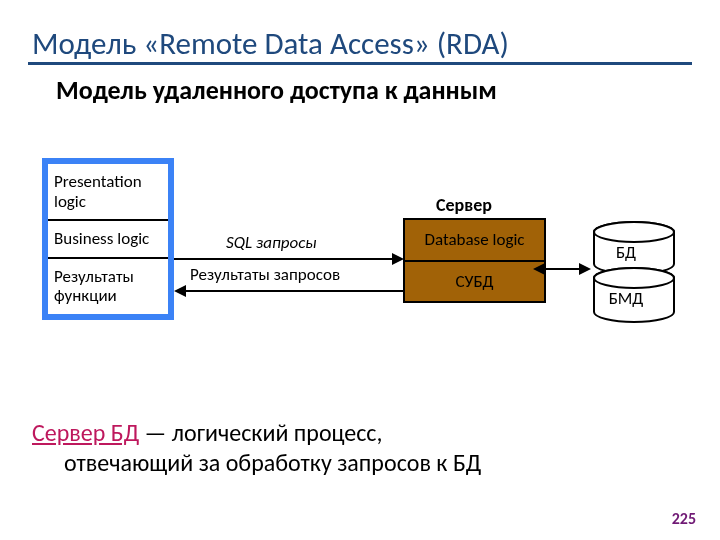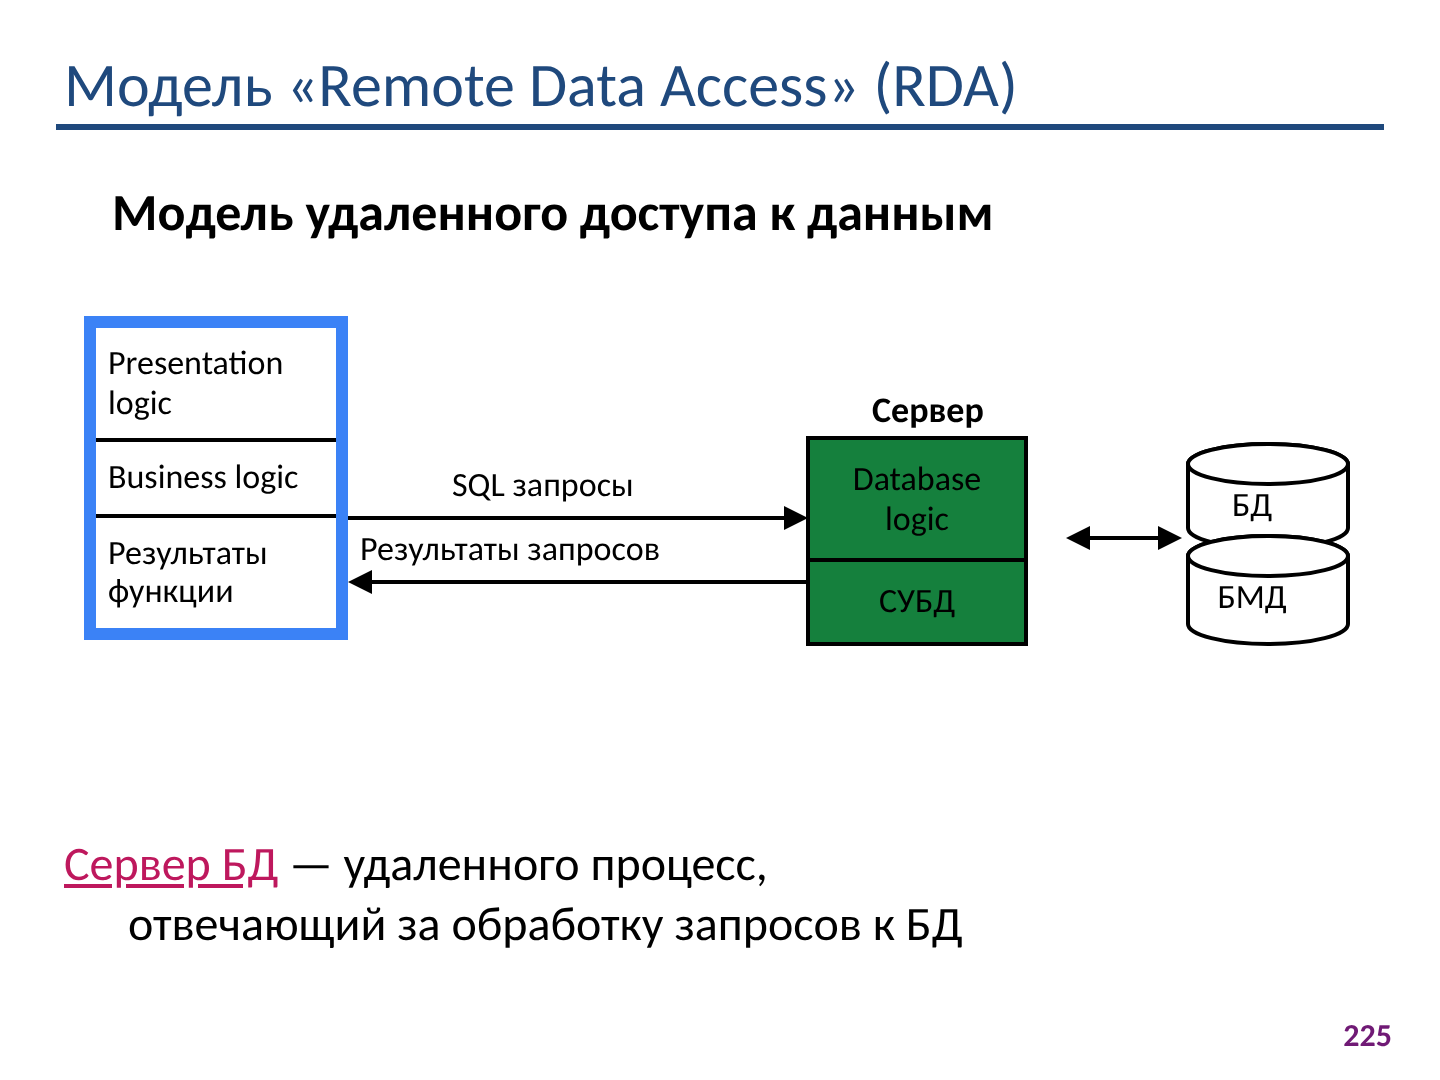--- a/index.html
+++ b/index.html
@@ -24,21 +24,21 @@
     position: absolute;
     left: 28px;
     top: 62px;
     width: 664px;
     height: 3px;
     background: #1f497d;
   }
   .subtitle {
     position: absolute;
     left: 56px;
-    top: 90px;
+    top: 74px;
     font-size: 26px;
     font-weight: bold;
     color: #000;
   }
 
   .diagram {
     position: absolute;
     left: 16px;
     top: 136px;
     width: 680px;
@@ -75,23 +75,23 @@
     font-size: 17px;
     line-height: 1.15;
     text-align: left;
   }
   .client-box .cell:first-child { border-top: none; }
 
   .server-box {
     position: absolute;
     left: 387px;
     top: 82px;
-    width: 111px;
+    width: 143px;
     border: 2px solid #000;
-    background: #15803d;
+    background: #a16207;
   }
   .server-box .cell {
     border-top: 2px solid #000;
     padding: 10px 6px;
     font-size: 17px;
     line-height: 1.15;
     text-align: center;
   }
   .server-box .cell:first-child { border-top: none; }
 
@@ -157,27 +157,27 @@
 
   <div class="server-box">
     <div class="cell">Database logic</div>
     <div class="cell">СУБД</div>
   </div>
 
   <svg style="position:absolute;left:158px;top:116px;" width="230" height="14">
     <line x1="0" y1="7" x2="220" y2="7" stroke="#000" stroke-width="2"></line>
     <polygon points="230,7 218,1 218,13" fill="#000"></polygon>
   </svg>
-  <div class="arrow-label" style="left:210px;top:96px;">SQL запросы</div>
+  <div class="arrow-label" style="left:210px;top:96px;font-style:italic;">SQL запросы</div>
 
   <svg style="position:absolute;left:158px;top:148px;" width="230" height="14">
     <line x1="10" y1="7" x2="230" y2="7" stroke="#000" stroke-width="2"></line>
     <polygon points="0,7 12,1 12,13" fill="#000"></polygon>
   </svg>
-  <div class="arrow-label" style="left:164px;top:128px;">Результаты запросов</div>
+  <div class="arrow-label" style="left:174px;top:128px;">Результаты запросов</div>
 
   <svg style="position:absolute;left:517px;top:126px;" width="58" height="14">
     <line x1="10" y1="7" x2="48" y2="7" stroke="#000" stroke-width="2"></line>
     <polygon points="0,7 12,1 12,13" fill="#000"></polygon>
     <polygon points="58,7 46,1 46,13" fill="#000"></polygon>
   </svg>
 
   <div class="db-stack">
     <svg width="88" height="112">
 
@@ -189,17 +189,17 @@
       <path d="M4 58 L4 92 A40 10 0 0 0 84 92 L84 58" fill="#fff" stroke="#000" stroke-width="2"></path>
       <ellipse cx="44" cy="58" rx="40" ry="10" fill="#fff" stroke="#000" stroke-width="2"></ellipse>
     </svg>
     <div class="db-lbl" style="left:4px;top:22px;">БД</div>
     <div class="db-lbl" style="left:4px;top:68px;">БМД</div>
   </div>
 
 </div>
 
 <div class="def">
-  <span class="term">Сервер БД</span><span> — удаленного процесс,</span>
+  <span class="term">Сервер БД</span><span> — логический процесс,</span>
   <span class="indent">отвечающий за обработку запросов к БД</span>
 </div>
 
 <div class="page-num">225</div>
 
 </body></html>

